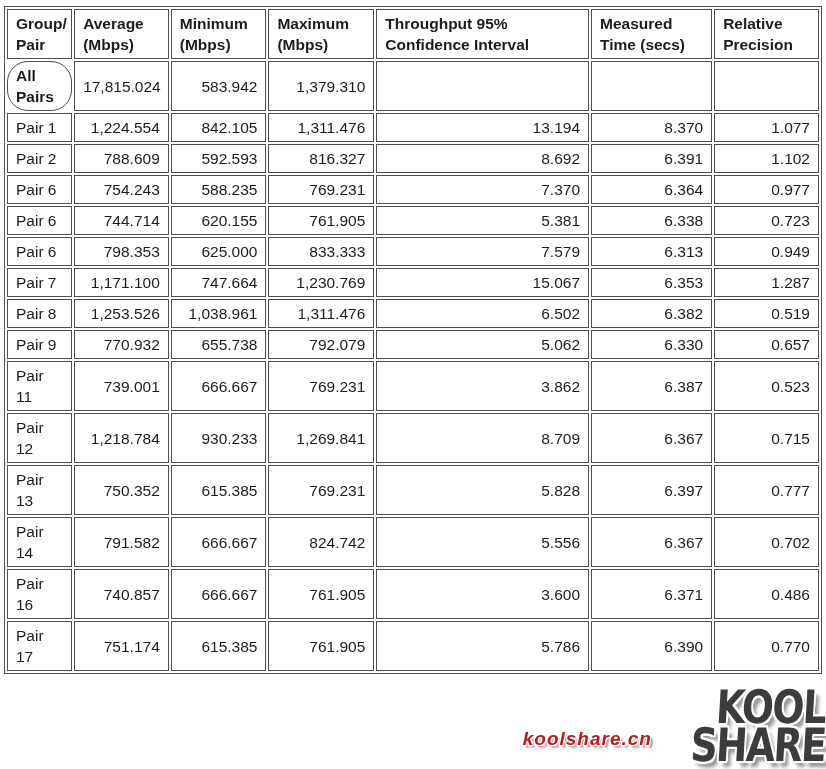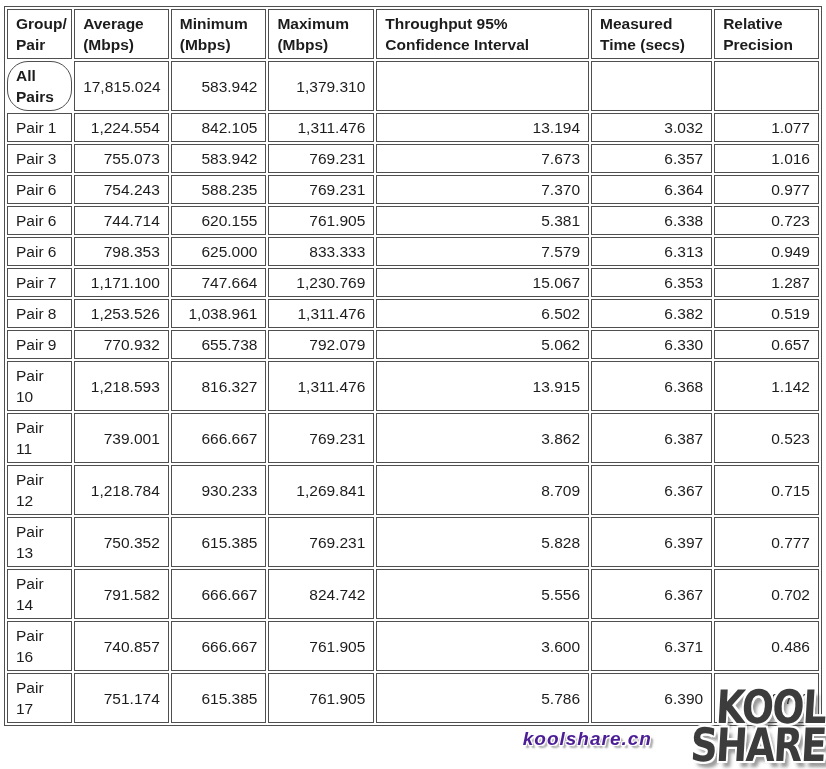--- a/index.html
+++ b/index.html
@@ -44,21 +44,21 @@
   .hline { display:block; }
   
   .watermark {
     position:absolute; right:2px; bottom:4px;
     display:flex; align-items:flex-end; gap:8px;
     pointer-events:none;
   }
   .wm-site {
     font-size:19px; font-weight:bold; font-style:italic;
     letter-spacing:1px;
-    color:#4c1d95;
+    color:#b91c1c;
     margin-bottom:15px;
     text-shadow:
       -1px -1px 0 #fff, 1px -1px 0 #fff, -1px 1px 0 #fff, 1px 1px 0 #fff,
       3px 3px 2px rgba(80,80,80,0.55);
   }
   .wm-big {
     font-family:"DejaVu Sans", sans-serif;
     font-weight:bold;
     text-align:right;
     color:#3c3c3c;
@@ -132,31 +132,31 @@
           <td class="num"></td>
           <td class="num"></td>
           <td class="num"></td>
         </tr>
         <tr>
           <td class="label">Pair 1</td>
           <td class="num">1,224.554</td>
           <td class="num">842.105</td>
           <td class="num">1,311.476</td>
           <td class="num">13.194</td>
-          <td class="num">3.032</td>
+          <td class="num">8.370</td>
           <td class="num">1.077</td>
         </tr>
         <tr>
-          <td class="label">Pair 3</td>
-          <td class="num">755.073</td>
-          <td class="num">583.942</td>
-          <td class="num">769.231</td>
-          <td class="num">7.673</td>
-          <td class="num">6.357</td>
-          <td class="num">1.016</td>
+          <td class="label">Pair 2</td>
+          <td class="num">788.609</td>
+          <td class="num">592.593</td>
+          <td class="num">816.327</td>
+          <td class="num">8.692</td>
+          <td class="num">6.391</td>
+          <td class="num">1.102</td>
         </tr>
         <tr>
           <td class="label">Pair 6</td>
           <td class="num">754.243</td>
           <td class="num">588.235</td>
           <td class="num">769.231</td>
           <td class="num">7.370</td>
           <td class="num">6.364</td>
           <td class="num">0.977</td>
         </tr>
@@ -199,29 +199,20 @@
         <tr>
           <td class="label">Pair 9</td>
           <td class="num">770.932</td>
           <td class="num">655.738</td>
           <td class="num">792.079</td>
           <td class="num">5.062</td>
           <td class="num">6.330</td>
           <td class="num">0.657</td>
         </tr>
         <tr>
-          <td class="label">Pair 10</td>
-          <td class="num">1,218.593</td>
-          <td class="num">816.327</td>
-          <td class="num">1,311.476</td>
-          <td class="num">13.915</td>
-          <td class="num">6.368</td>
-          <td class="num">1.142</td>
-        </tr>
-        <tr>
           <td class="label">Pair 11</td>
           <td class="num">739.001</td>
           <td class="num">666.667</td>
           <td class="num">769.231</td>
           <td class="num">3.862</td>
           <td class="num">6.387</td>
           <td class="num">0.523</td>
         </tr>
         <tr>
           <td class="label">Pair 12</td>

